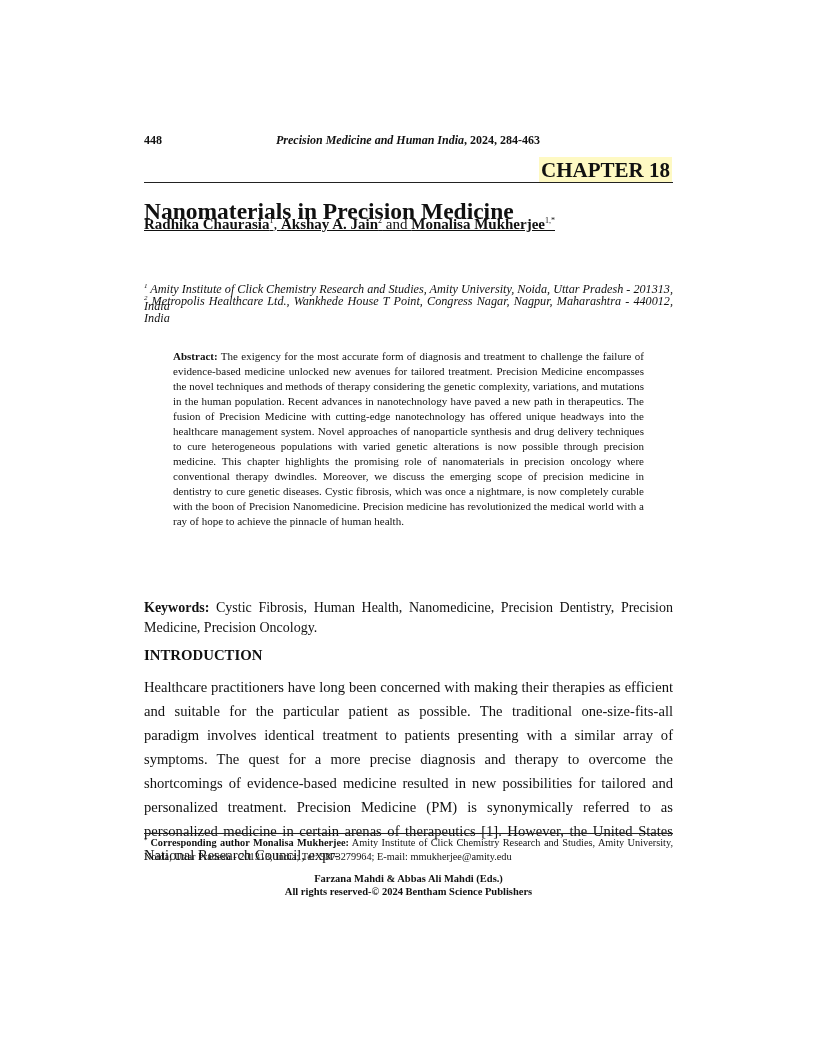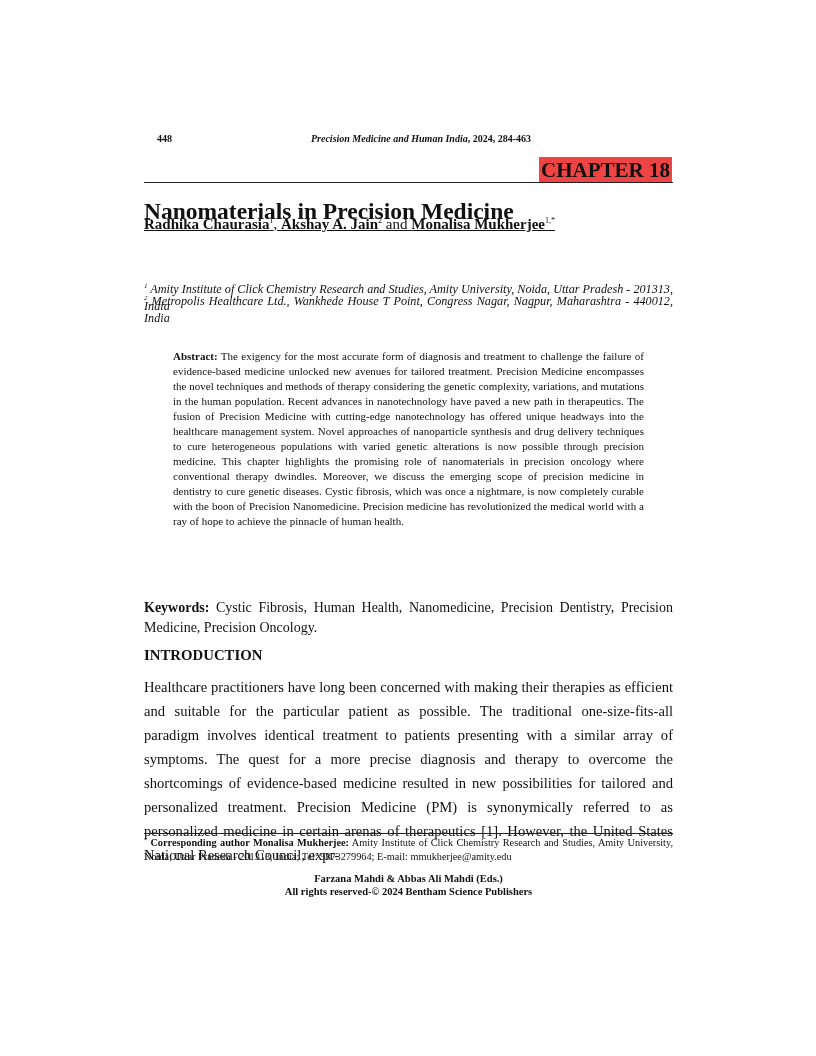--- a/index.html
+++ b/index.html
@@ -1,22 +1,22 @@
 <!DOCTYPE html>
 <html><head>
 <meta charset="utf-8">
 <style>
   html, body { margin: 0; padding: 0; background: #ffffff; }
   body { width: 816px; height: 1056px; position: relative; overflow: hidden; font-family: "Liberation Serif", serif; color: #111; }
   .abs { position: absolute; }
-  .running-head { left: 157px; top: 133px; width: 528px; height: 16px; font-size: 10px; font-weight: bold; }
+  .running-head { left: 144px; top: 133px; width: 528px; height: 16px; font-size: 12px; font-weight: bold; }
   .running-head .pg { position: absolute; left: 0; top: 0; }
   .running-head .jt { position: absolute; left: 0; width: 528px; text-align: center; top: 0; }
   .running-head .jt i { font-style: italic; }
-  .chapter-box { right: 144px; top: 157px; background: #ef4444; padding: 0 2px; font-size: 21px; font-weight: bold; line-height: 26px; }
+  .chapter-box { right: 144px; top: 157px; background: #fef9c3; padding: 0 2px; font-size: 21px; font-weight: bold; line-height: 26px; }
   .rule-top { left: 144px; top: 182px; width: 529px; height: 1px; background: #222; }
   .title { left: 144px; top: 198px; font-size: 23.5px; font-weight: bold; white-space: nowrap; }
   .authors { left: 144px; top: 216px; font-size: 15px; white-space: nowrap; text-decoration: underline; }
   .authors b { font-weight: bold; }
   .authors sup { font-size: 8px; vertical-align: 6px; line-height: 0; }
   .affil { left: 144px; width: 529px; font-size: 12.2px; font-style: italic; line-height: 17px; text-align: justify; }
   .affil sup { font-size: 7px; vertical-align: 5px; line-height: 0; font-style: italic; }
   .affil1 { top: 258px; margin-top: 23px; }
   .affil2 { top: 293px; }
   .abstract { left: 173px; top: 349px; width: 471px; font-size: 11px; line-height: 15px; text-align: justify; }

